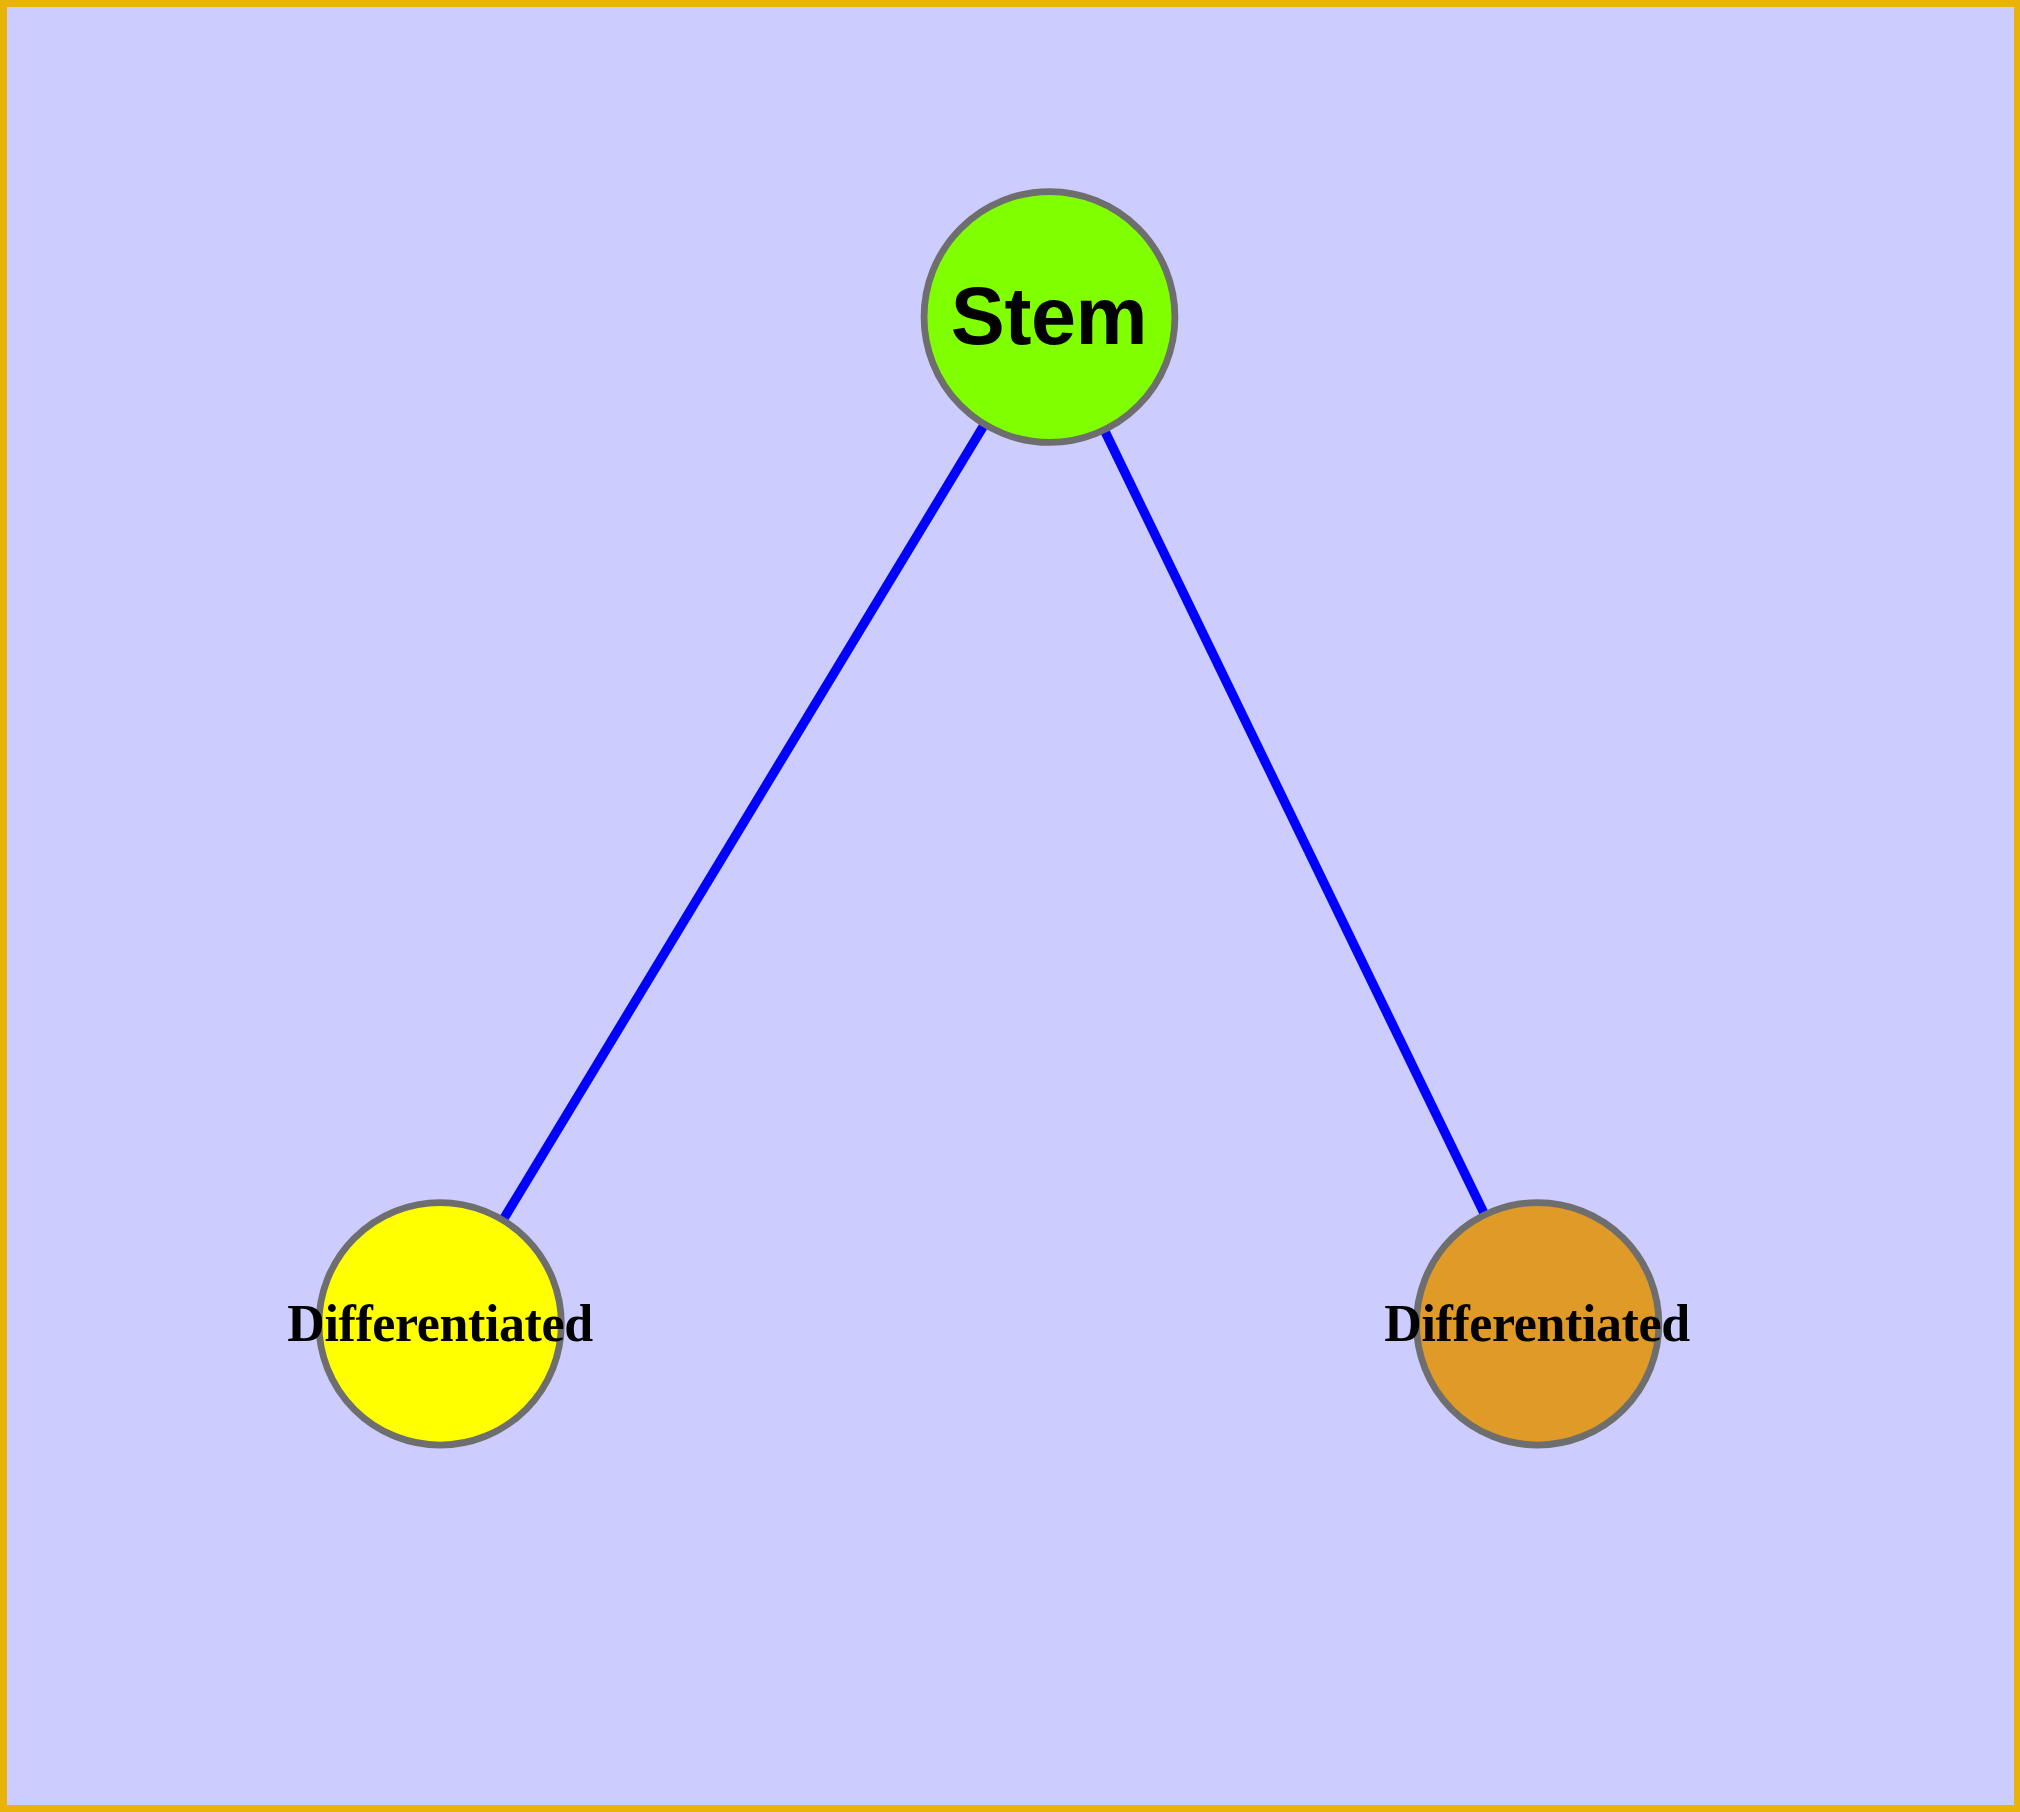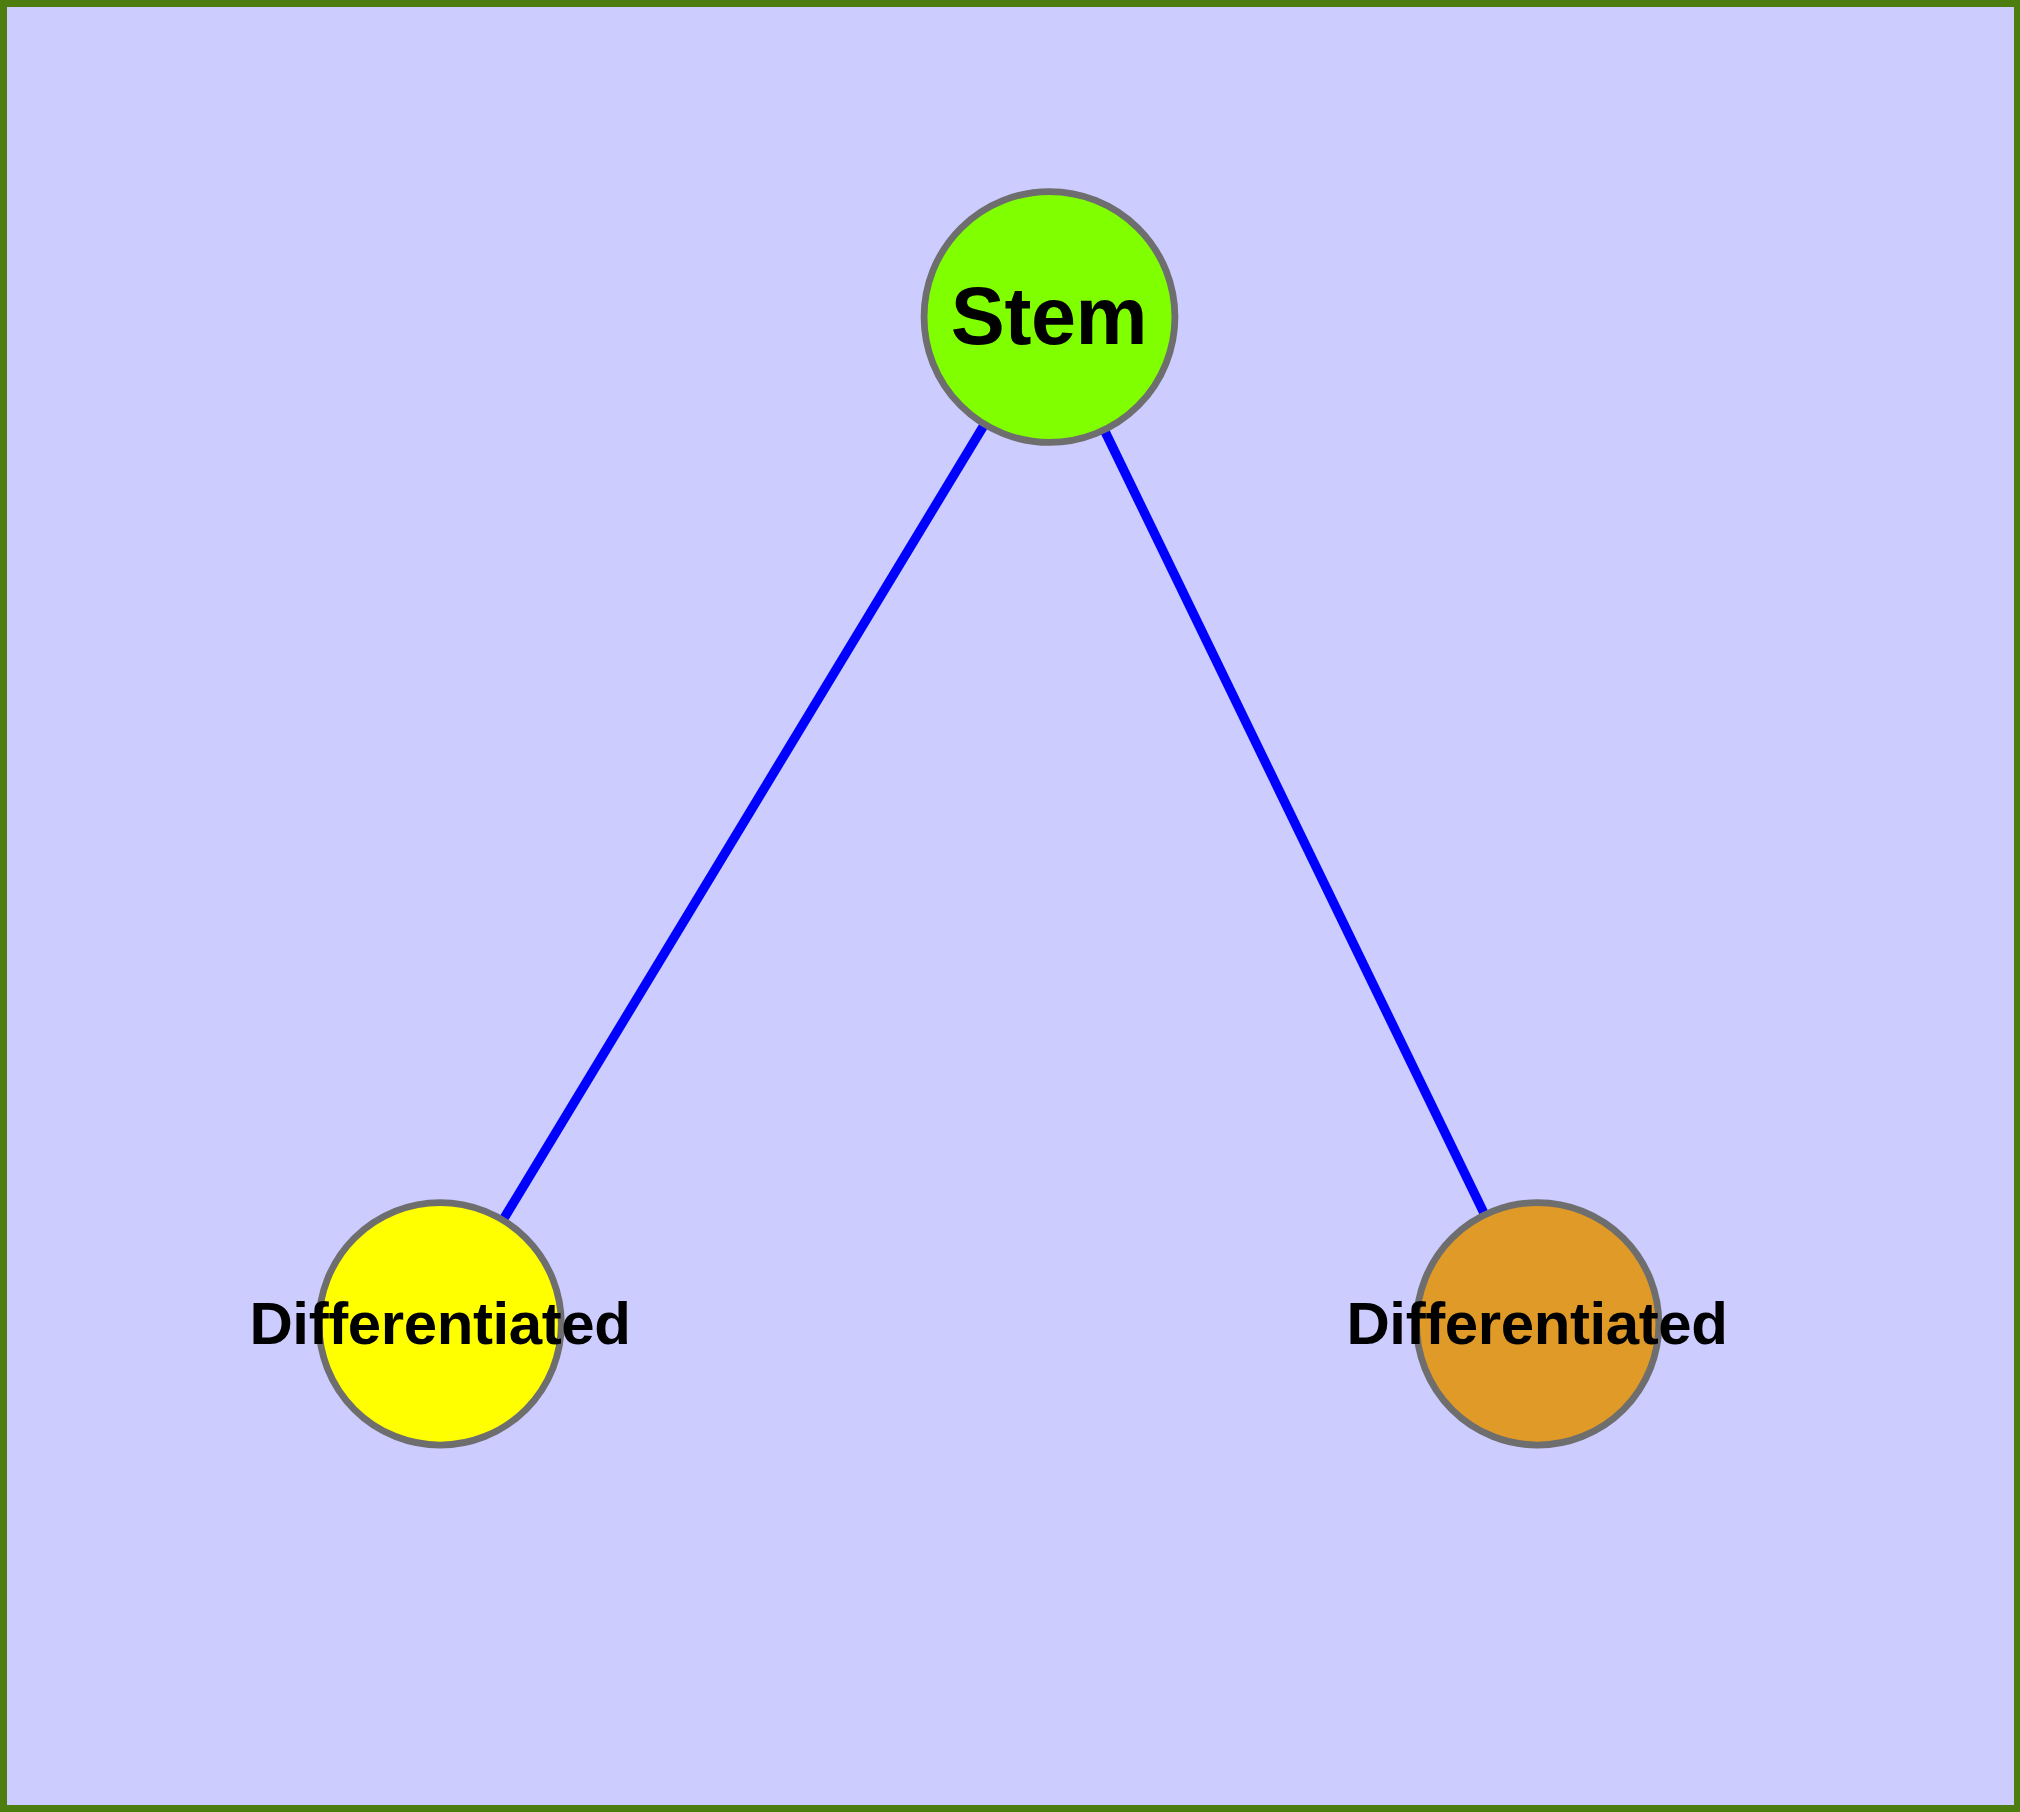--- a/index.html
+++ b/index.html
@@ -5,21 +5,21 @@
 <style>
   html, body {
     margin: 0;
     padding: 0;
     background: #ffffff;
   }
   #stage {
     position: relative;
     width: 2021px;
     height: 1812px;
-    background: #4d7c0f;
+    background: #eab308;
     overflow: hidden;
     font-family: "Liberation Sans", "DejaVu Sans", sans-serif;
   }
   #canvas {
     position: absolute;
     left: 6.8px;
     top: 6.8px;
     width: 2007px;
     height: 1798px;
     background: #ccccff;
@@ -49,21 +49,22 @@
     line-height: 1.06;
     white-space: nowrap;
     transform: translate(-50%, -50%);
     pointer-events: none;
     letter-spacing: -0.4px;
   }
   .label-root {
     font-size: 81px;
   }
   .label-leaf {
-    font-size: 60px;
+    font-size: 52px;
+    font-family: Liberation Serif, serif;
   }
 </style>
 </head>
 <body>
 
 <div id="stage">
   <div id="canvas"></div>
 
   <svg id="graph-svg" viewBox="0 0 2384 2138">
     <g id="edges-group">

